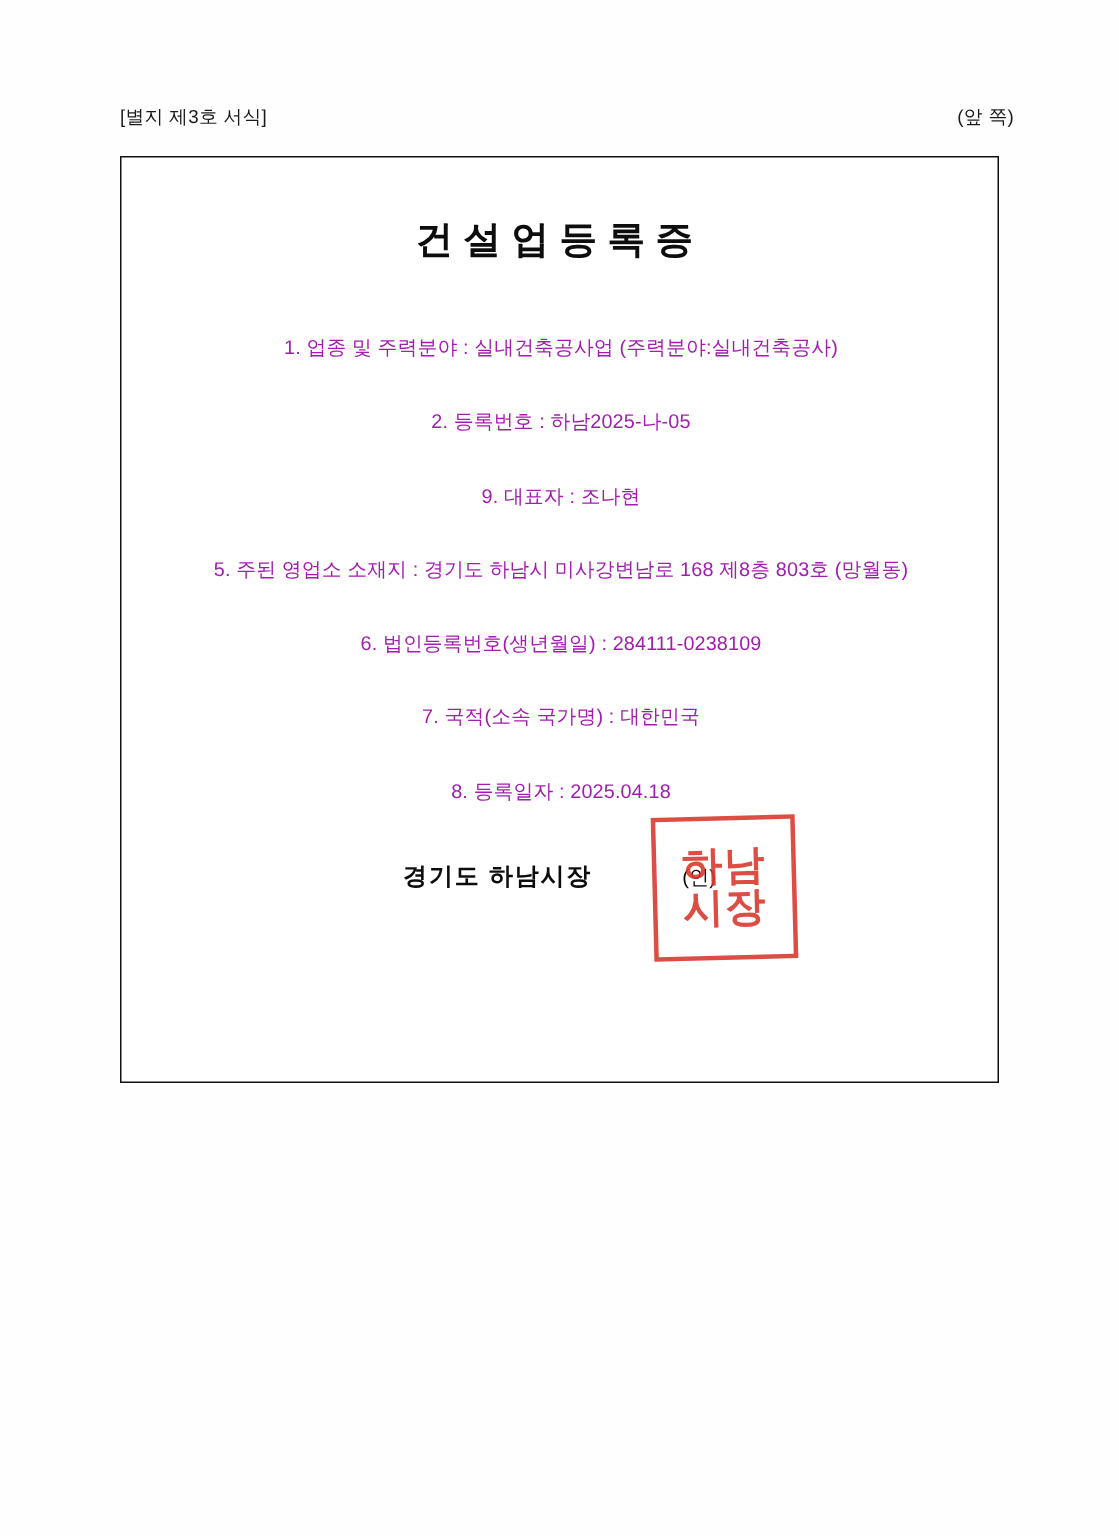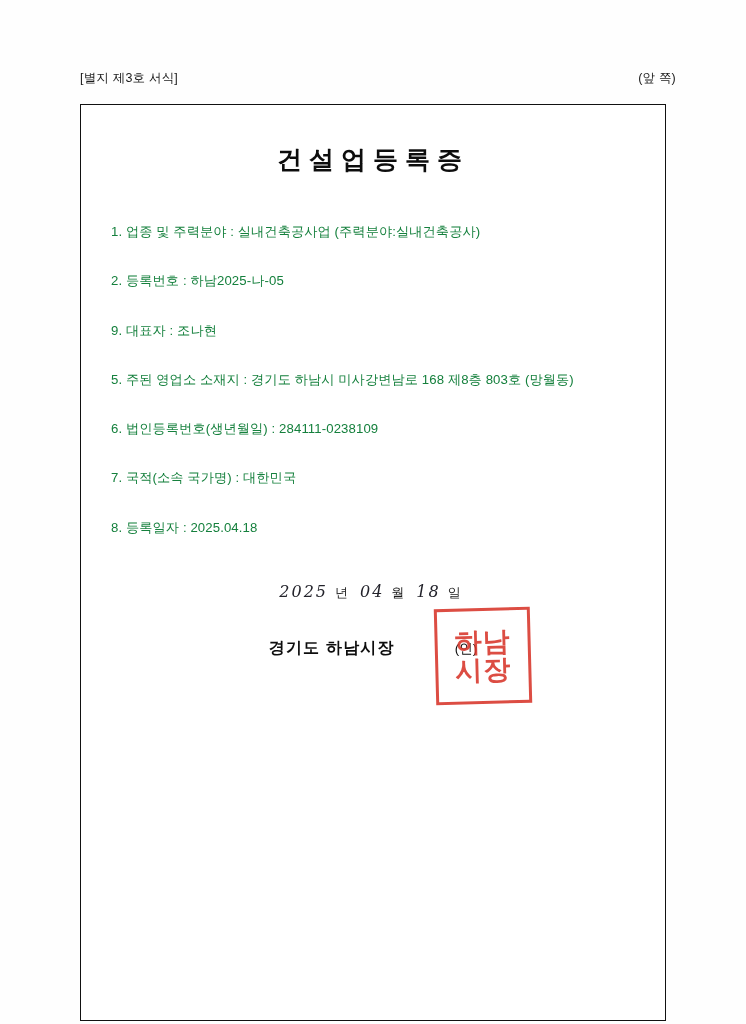--- a/index.html
+++ b/index.html
@@ -36,21 +36,21 @@
     color: #1a1a1a;
     letter-spacing: 0.2px;
   }
 
   
   .cert-box {
     position: absolute;
     top: 104px;
     left: 80px;
     width: 586px;
-    height: 917px;
+    height: 618px;
     border: 1.6px solid #111;
     box-sizing: border-box;
     background: #fff;
   }
 
   .cert-title {
     margin: 38px 0 0 0;
     text-align: center;
     font-size: 25px;
     font-weight: bold;
@@ -59,24 +59,25 @@
   }
 
   .fields {
     margin-top: 46px;
     padding: 0 28px 0 30px;
   }
 
   .field {
     font-size: 13.2px;
     line-height: 1.5;
-    color: #15803d;
+    color: #a21caf;
     margin-bottom: 29.5px;
     letter-spacing: 0.1px;
     white-space: nowrap;
+    text-align: center;
   }
 
   .statement {
     margin-top: 60px;
     text-align: center;
     font-size: 13.2px;
     letter-spacing: 0.1px;
     color: #121212;
   }
 
@@ -167,23 +168,20 @@
       <div class="field">1. 업종 및 주력분야 : 실내건축공사업 (주력분야:실내건축공사)</div>
       <div class="field">2. 등록번호 : 하남2025-나-05</div>
       <div class="field">9. 대표자 : 조나현</div>
       <div class="field">5. 주된 영업소 소재지 : 경기도 하남시 미사강변남로 168  제8층 803호  (망월동)</div>
       <div class="field">6. 법인등록번호(생년월일) : 284111-0238109</div>
       <div class="field">7. 국적(소속 국가명) : 대한민국</div>
       <div class="field">8. 등록일자 : 2025.04.18</div>
     </div>
 
 
-    <div class="date-line">
-      <span class="hand">2025</span><span class="unit">년</span><span class="hand">04</span><span class="unit">월</span><span class="hand">18</span><span class="unit">일</span>
-    </div>
 
     <div class="issuer-row">
       <span>경기도 하남시장</span><span class="in-mark">(인)</span>
       <div class="seal">
         <div class="seal-inner">
           <span>하남</span>
           <span>시장</span>
         </div>
       </div>
     </div>

